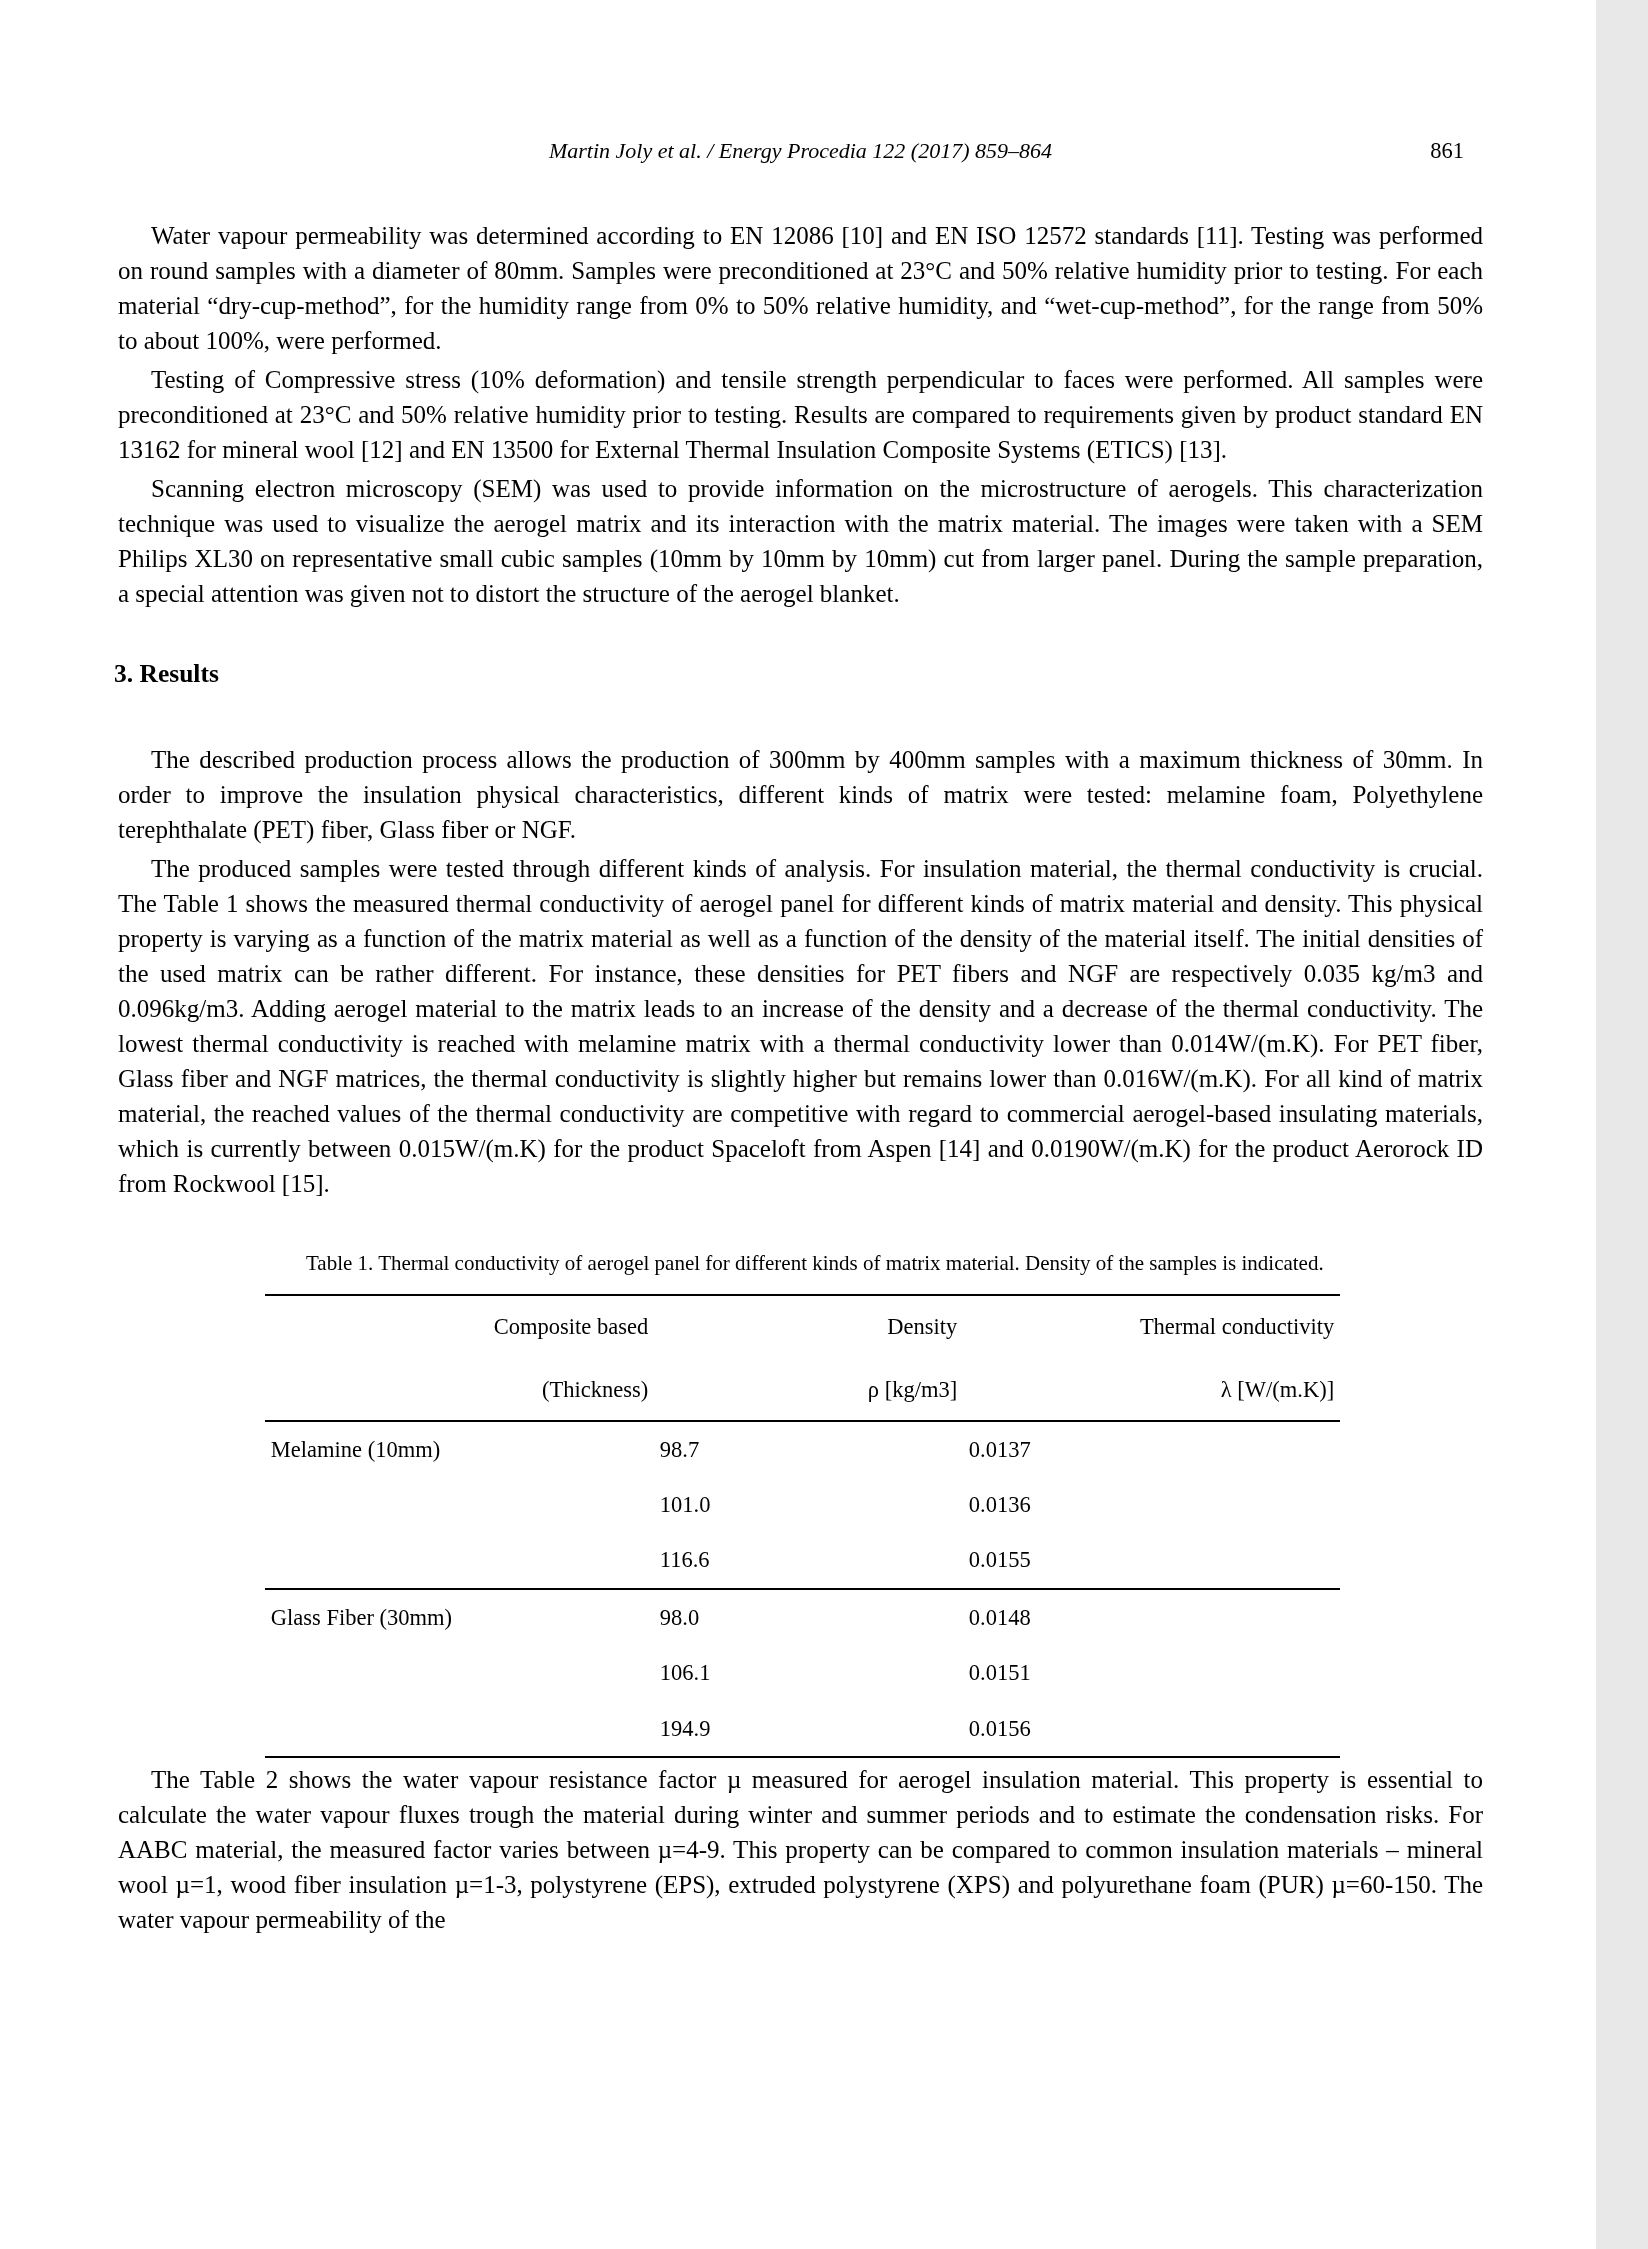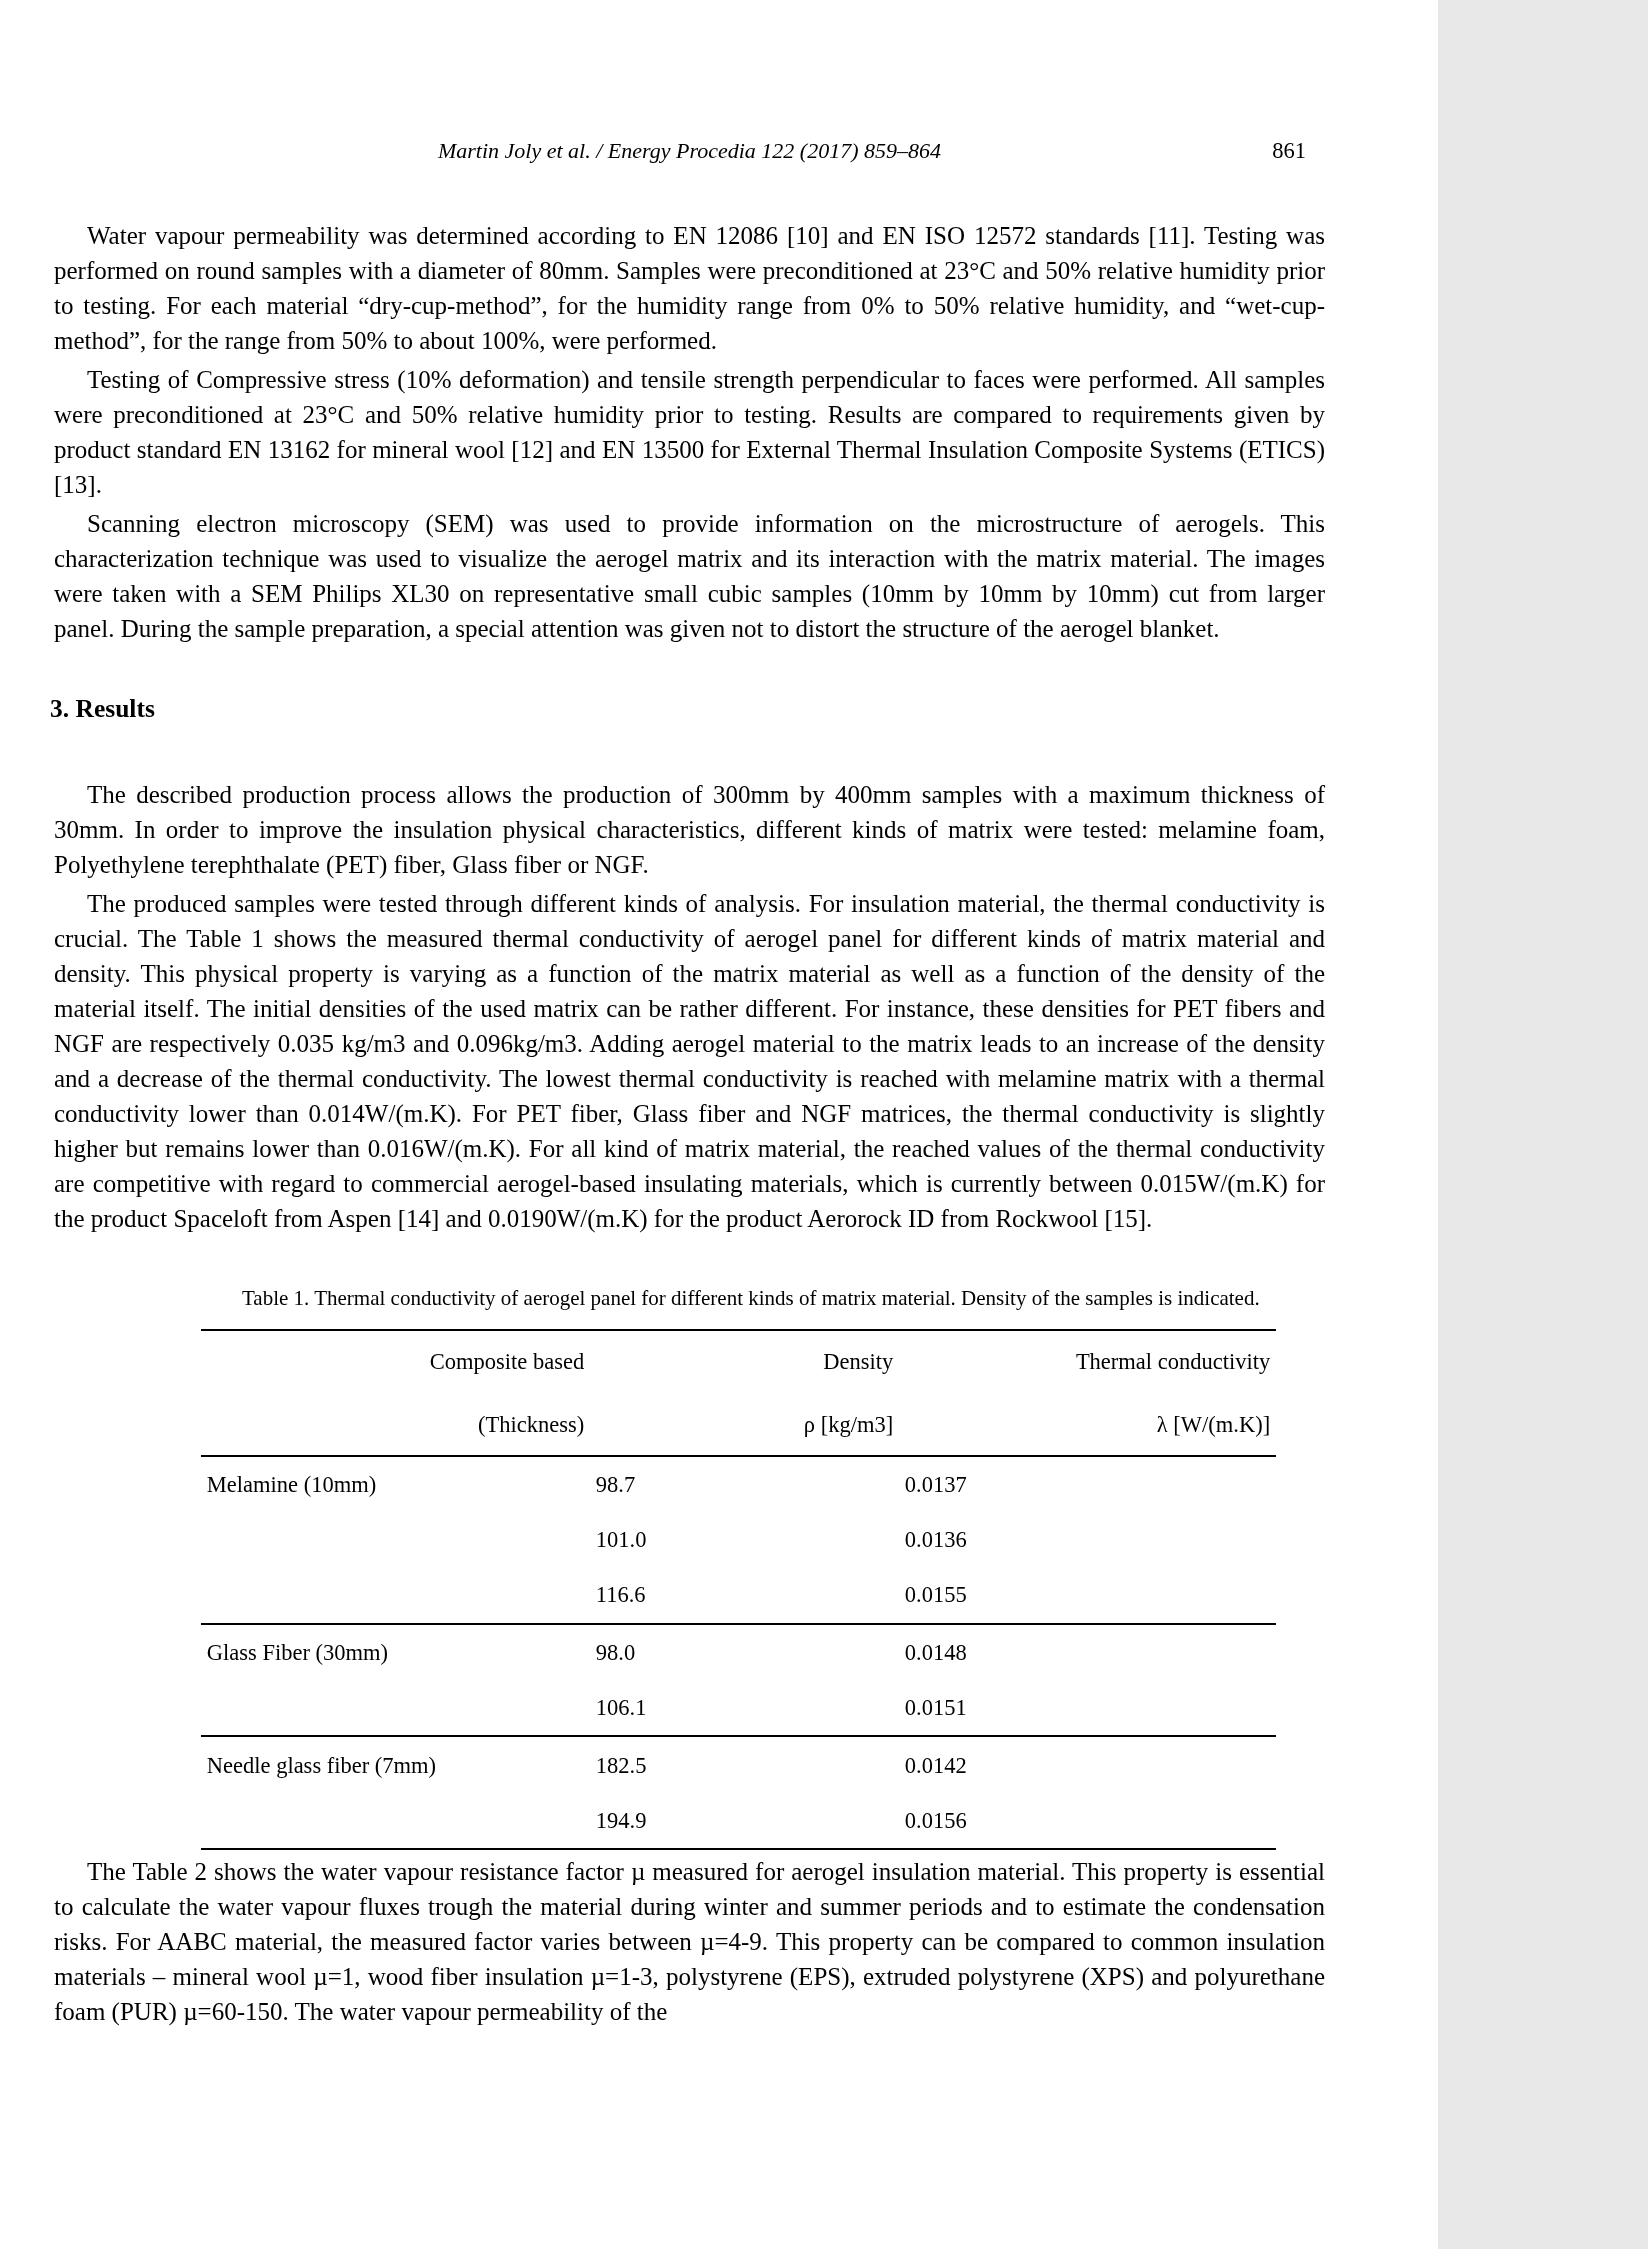--- a/index.html
+++ b/index.html
@@ -1,22 +1,22 @@
 <!DOCTYPE html>
 <html style="font-size:11.6px"><head>
 <meta charset="utf-8">
 <style>
   html, body { margin: 0; padding: 0; background: #e8e8e8; }
   .page {
-    width: 1438px;
+    width: 1596px;
     height: 2250px;
     background: #ffffff;
     position: relative;
     box-sizing: border-box;
-    padding: 135px 109px 0 50px;
+    padding: 135px 109px 0 114px;
     font-family: "Liberation Serif", serif;
     color: #000000;
     overflow: hidden;
   }
   .head-row {
     position: relative;
     height: 31px;
     text-align: center;
   }
   .running-head {
@@ -150,25 +150,20 @@
         <tr class="group-start">
           <td>Glass Fiber (30mm)</td>
           <td>98.0</td>
           <td>0.0148</td>
         </tr>
         <tr>
           <td></td>
           <td>106.1</td>
           <td>0.0151</td>
         </tr>
-        <tr class="group-start">
-          <td>Needle glass fiber (7mm)</td>
-          <td>182.5</td>
-          <td>0.0142</td>
-        </tr>
         <tr>
           <td></td>
           <td>194.9</td>
           <td>0.0156</td>
         </tr>
       </tbody>
     </table>
 
     <p class="closing">The Table 2 shows the water vapour resistance factor µ measured for aerogel insulation material. This property is essential to calculate the water vapour fluxes trough the material during winter and summer periods and to estimate the condensation risks. For AABC material, the measured factor varies between µ=4-9. This property can be compared to common insulation materials – mineral wool µ=1, wood fiber insulation µ=1-3, polystyrene (EPS), extruded polystyrene (XPS) and polyurethane foam (PUR) µ=60-150. The water vapour permeability of the</p>
 

